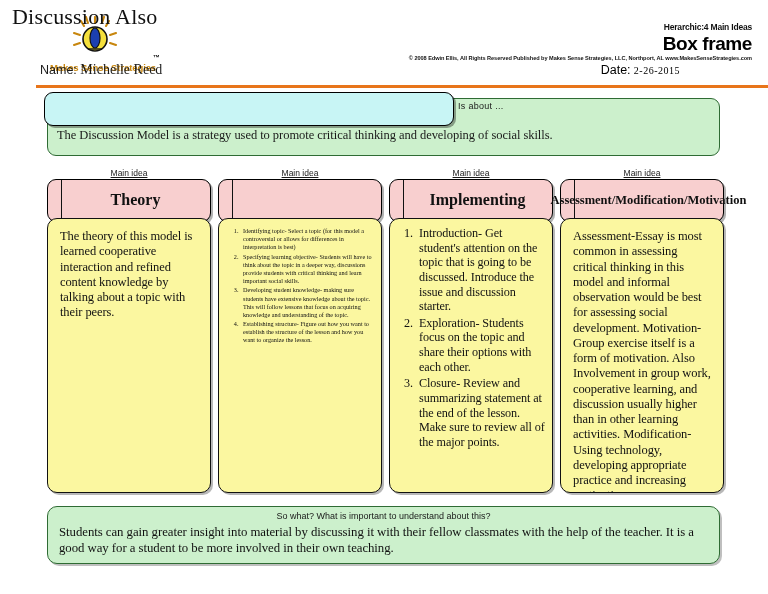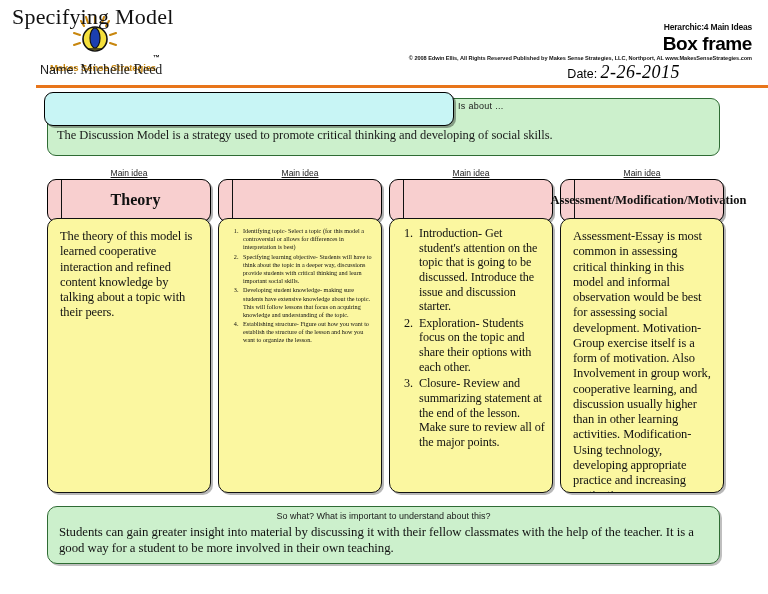--- a/index.html
+++ b/index.html
@@ -87,21 +87,21 @@
     white-space: nowrap;
     letter-spacing: -0.05px;
   }
   .date-line {
     position: absolute;
     right: 88px; top: 62px;
     font-size: 13px;
     white-space: nowrap;
   }
   .date-label { font-family: "Liberation Sans", sans-serif; font-size: 12.5px; }
-  .date-value { font-family: "Liberation Serif", serif; font-size: 18px; letter-spacing: 0.5px; font-style: italic; }
+  .date-value { font-family: "Liberation Serif", serif; font-size: 10px; letter-spacing: 0.5px; }
 
   #orange-rule {
     position: absolute;
     left: 36px; top: 85px;
     width: 732px; height: 2.5px;
     background: #E8751A;
   }
 
   
   #isabout-box {
@@ -316,21 +316,21 @@
   </div>
 </div>
 
 <div id="orange-rule"></div>
 
 <div id="isabout-box"></div>
 <div id="isabout-label">Is about ...</div>
 <div id="isabout-text">The Discussion Model is a strategy used to promote critical thinking and developing of social skills.</div>
 
 <div id="topic-box"></div>
-<div id="topic-text">Specifying Model</div>
+<div id="topic-text">Discussion Also</div>
 
 <div id="columns">
 
   <div class="col c0">
     <div class="mainidea-label">Main idea</div>
     <div class="head-box">
       <div class="head-tab"></div>
       <div class="head-text">Theory</div>
     </div>
     <div class="body-box">
@@ -350,20 +350,21 @@
         <li>Developing student knowledge- making sure students have extensive knowledge about the topic. This will follow lessons that focus on acquiring knowledge and understanding of the topic.</li>
         <li>Establishing structure- Figure out how you want to establish the structure of the lesson and how you want to organize the lesson.</li>
       </ol>
     </div>
   </div>
 
   <div class="col c2">
     <div class="mainidea-label">Main idea</div>
     <div class="head-box">
       <div class="head-tab"></div>
+      <div class="head-text">Implementing</div>
     </div>
     <div class="body-box">
       <ol class="body-list">
         <li>Introduction- Get student's attention on the topic that is going to be discussed.  Introduce the issue and discussion starter.</li>
         <li>Exploration- Students focus on the topic and share their options with each other.</li>
         <li>Closure- Review and summarizing statement at the end of the lesson. Make sure to review all of the major points.</li>
       </ol>
     </div>
   </div>
 

